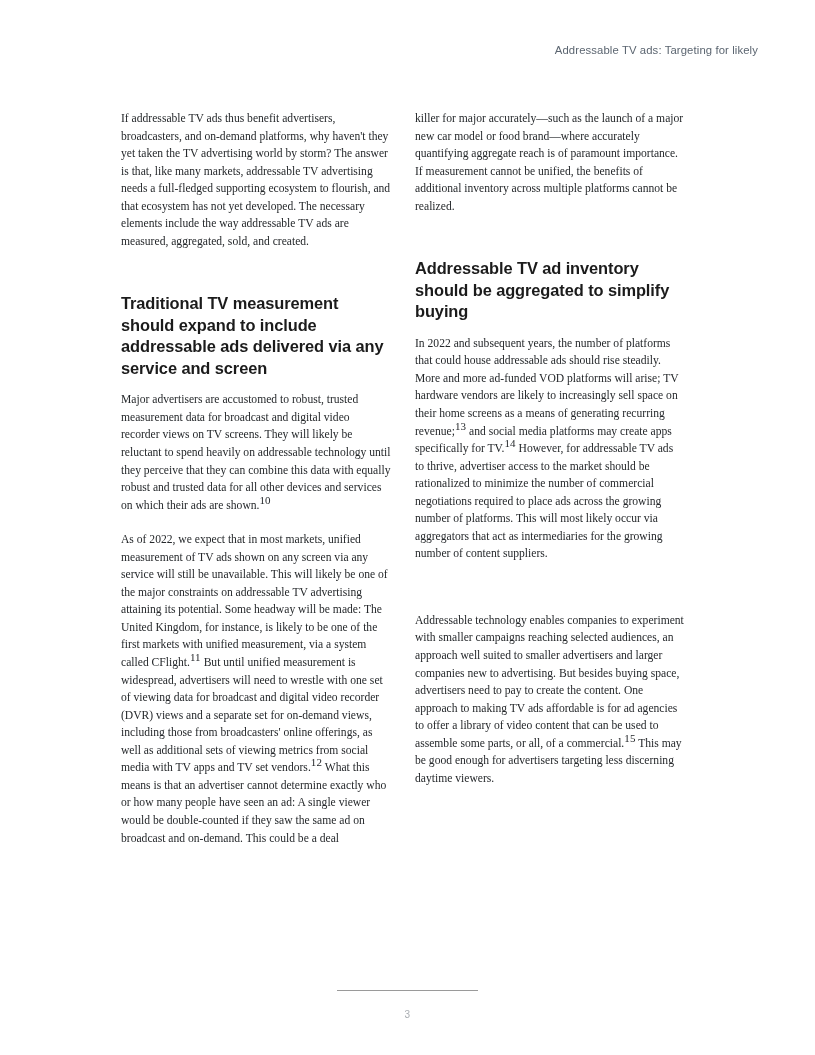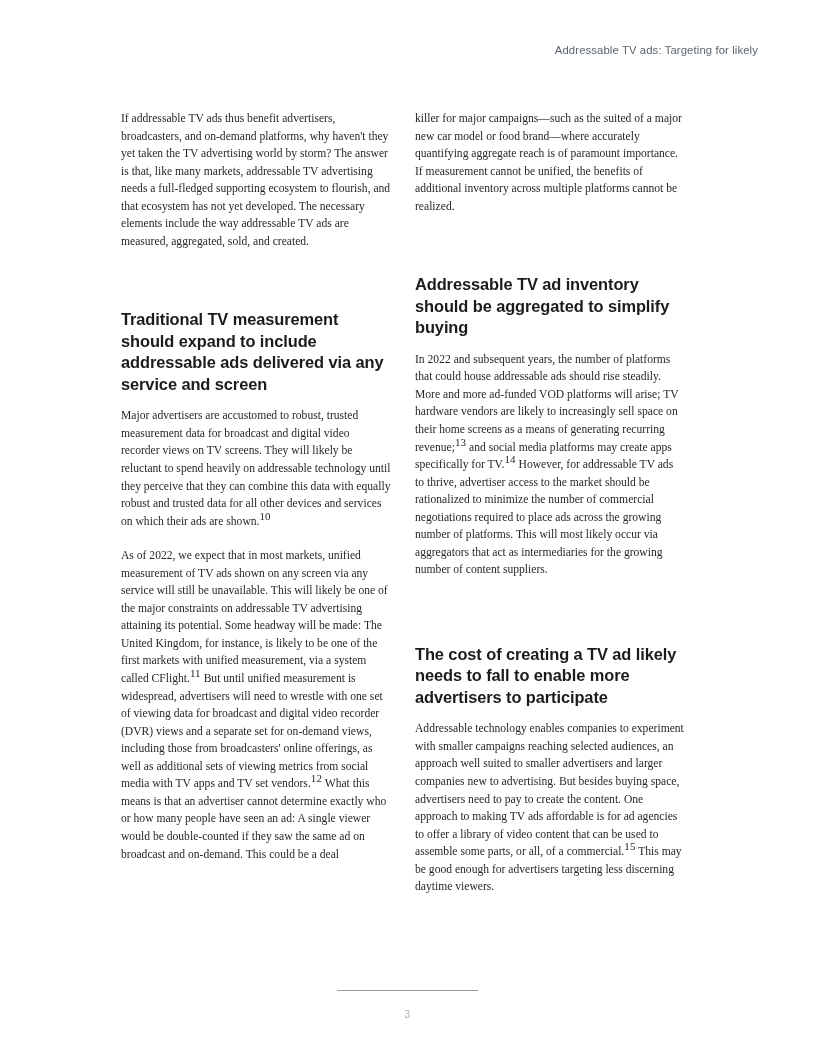--- a/index.html
+++ b/index.html
@@ -63,21 +63,21 @@
   }
 
   sup.fn {
     font-size: 11px;
     line-height: 0;
     vertical-align: 0.45em;
     letter-spacing: 0.01em;
   }
 
   h2.section-heading {
-    margin: 16px 0 12px 0;
+    margin: 0 0 12px 0;
     font-family: "Liberation Sans", sans-serif;
     font-weight: bold;
     font-size: 16.4px;
     line-height: 21.5px;
     color: #1b1b1b;
     letter-spacing: -0.005em;
   }
   .spacer-before-heading {
     height: 26px;
   }
@@ -124,31 +124,30 @@
       <h2 class="section-heading">Traditional TV measurement should expand to include addressable ads delivered via any service and screen</h2>
 
       <p class="body"><span>Major advertisers are accustomed to robust, trusted measurement data for broadcast and digital video recorder views on TV screens. They will likely be reluctant to spend heavily on addressable technology until they perceive that they can combine this data with equally robust and trusted data for all other devices and services on which their ads are shown.</span><sup class="fn">10</sup></p>
 
       <p class="body"><span>As of 2022, we expect that in most markets, unified measurement of TV ads shown on any screen via any service will still be unavailable. This will likely be one of the major constraints on addressable TV advertising attaining its potential. Some headway will be made: The United Kingdom, for instance, is likely to be one of the first markets with unified measurement, via a system called CFlight.</span><sup class="fn">11</sup><span> But until unified measurement is widespread, advertisers will need to wrestle with one set of viewing data for broadcast and digital video recorder (DVR) views and a separate set for on-demand views, including those from broadcasters' online offerings, as well as additional sets of viewing metrics from social media with TV apps and TV set vendors.</span><sup class="fn">12</sup><span> What this means is that an advertiser cannot determine exactly who or how many people have seen an ad: A single viewer would be double-counted if they saw the same ad on broadcast and on-demand. This could be a deal</span></p>
 
     </div>
 
     <div class="column">
 
-      <p class="body">killer for major campaigns—such as the suited of a major new car model or food brand—where accurately quantifying aggregate reach is of paramount importance. If measurement cannot be unified, the benefits of additional inventory across multiple platforms cannot be realized.</p>
+      <p class="body">killer for major accurately—such as the launch of a major new car model or food brand—where accurately quantifying aggregate reach is of paramount importance. If measurement cannot be unified, the benefits of additional inventory across multiple platforms cannot be realized.</p>
 
       <div class="spacer-before-heading"></div>
 
       <h2 class="section-heading">Addressable TV ad inventory should be aggregated to simplify buying</h2>
 
       <p class="body"><span>In 2022 and subsequent years, the number of platforms that could house addressable ads should rise steadily. More and more ad-funded VOD platforms will arise; TV hardware vendors are likely to increasingly sell space on their home screens as a means of generating recurring revenue;</span><sup class="fn">13</sup><span> and social media platforms may create apps specifically for TV.</span><sup class="fn">14</sup><span> However, for addressable TV ads to thrive, advertiser access to the market should be rationalized to minimize the number of commercial negotiations required to place ads across the growing number of platforms. This will most likely occur via aggregators that act as intermediaries for the growing number of content suppliers.</span></p>
 
       <div class="spacer-before-heading large"></div>
 
-      <h2 class="section-heading">The cost of creating a TV ad likely needs to fall to enable more advertisers to participate</h2>
 
       <p class="body"><span>Addressable technology enables companies to experiment with smaller campaigns reaching selected audiences, an approach well suited to smaller advertisers and larger companies new to advertising. But besides buying space, advertisers need to pay to create the content. One approach to making TV ads affordable is for ad agencies to offer a library of video content that can be used to assemble some parts, or all, of a commercial.</span><sup class="fn">15</sup><span> This may be good enough for advertisers targeting less discerning daytime viewers.</span></p>
 
     </div>
 
   </div>
 
   <div class="footer">
     <div class="footer-rule"></div>
     <div class="page-number">3</div>

